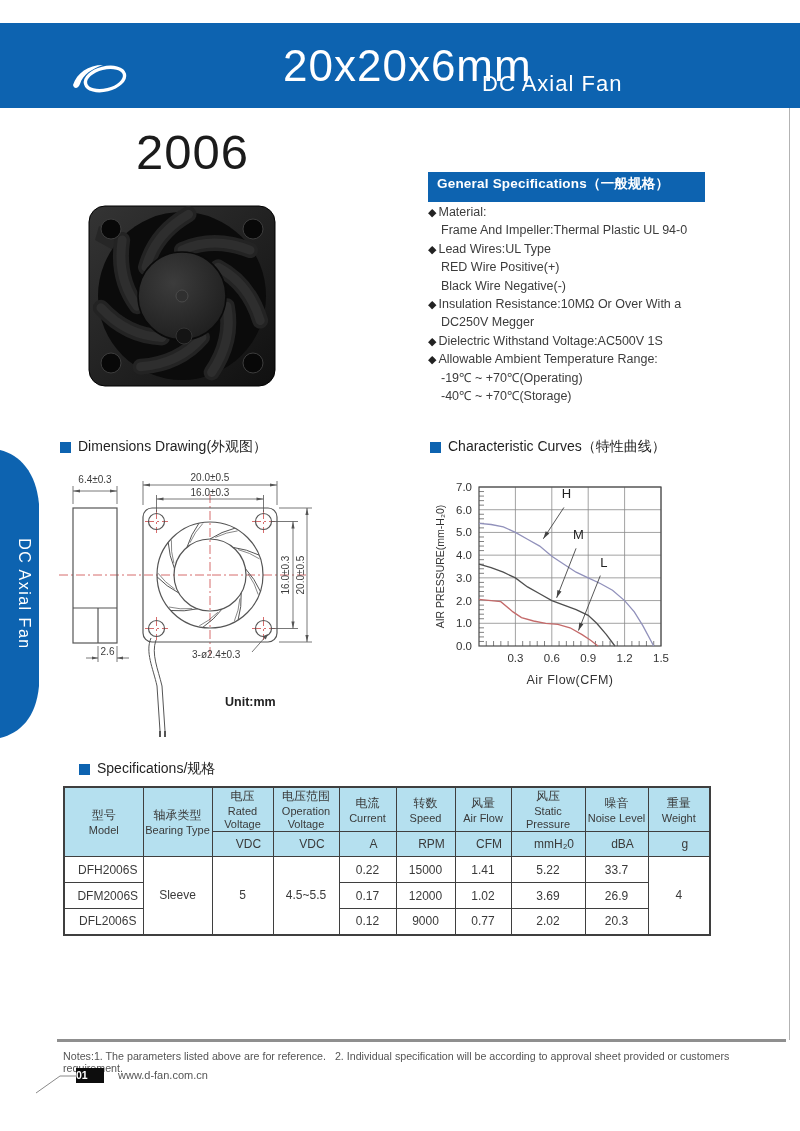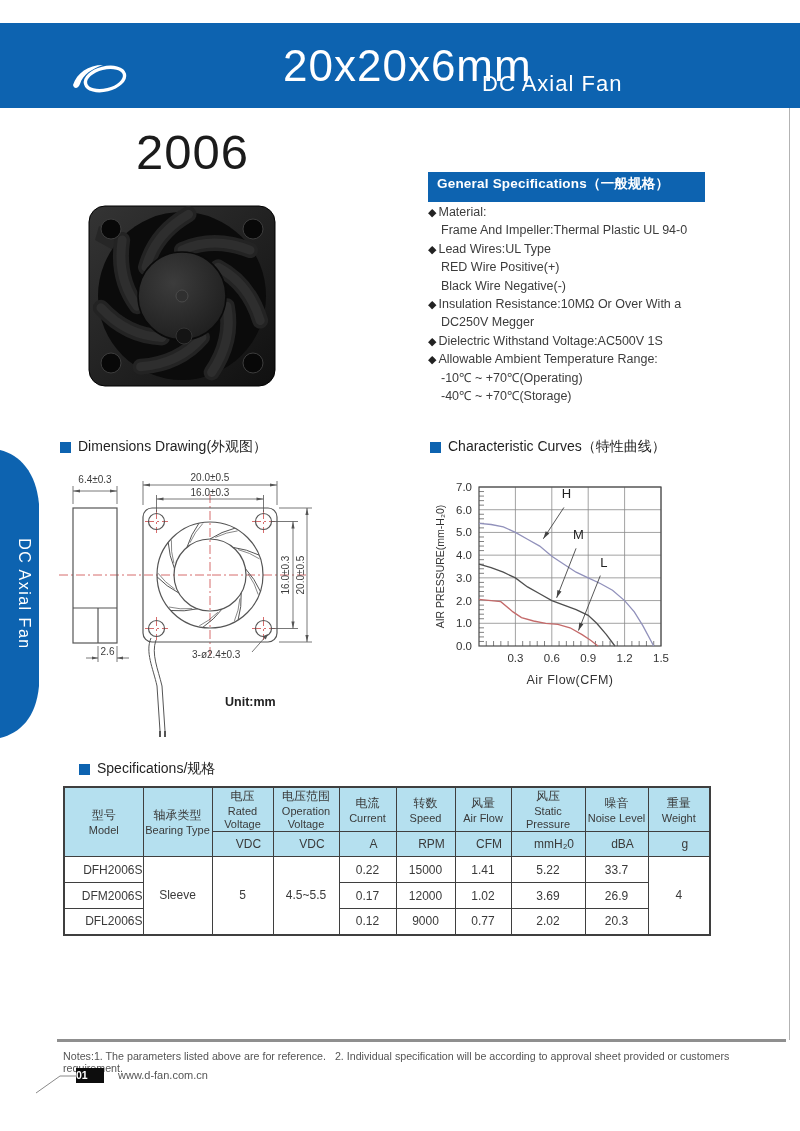--- a/index.html
+++ b/index.html
@@ -51,21 +51,21 @@
 
   
   .spec-table { position:absolute; left:63px; top:786px; border-collapse:collapse; table-layout:fixed; }
   .spec-table td { border:1px solid #3f3f3f; text-align:center; vertical-align:middle; color:#3a3a3a; }
   .spec-table { border:2px solid #3f3f3f; }
   .spec-table .hd { background:#b5e0ef; }
   .spec-table .cn { font-size:12px; }
   .spec-table .en { font-size:11px; line-height:13px; }
   .spec-table .unit-row td { height:25px; font-size:12px; background:#b5e0ef;padding-left:12px; }
   .spec-table .data-row td { height:26px; font-size:12px; }
-  .spec-table .model-cell { text-align:right; padding-left:8px; }
+  .spec-table .model-cell { text-align:center; padding-left:8px; }
   .spec-table .h1 td { height:44px; }
 
   .notes { position:absolute; left:63px; top:1050px; width:715px; font-size:10.7px; color:#555; white-space:pre-wrap; }
   .foot-rule { position:absolute; left:57px; top:1039px; width:729px; height:3px; background:#8f8f8f; }
   .page-badge { position:absolute; left:76px; top:1068px; width:28px; height:15px; background:#0d0d0d; color:#fff; font-size:10.5px; font-weight:bold; text-align:left; line-height:15px; }
   .website { position:absolute; left:118px; top:1069px; font-size:11px; color:#555; }
   .corner-leader { position:absolute; left:34px; top:1066px; }
 </style>
 </head>
 <body>
@@ -133,21 +133,21 @@
   <div class="gs-list">
       <div class="spec-line"><span class="diamond">◆</span><span>Material:</span></div>
       <div class="spec-line cont"><span>Frame And Impeller:Thermal Plastic UL 94-0</span></div>
       <div class="spec-line"><span class="diamond">◆</span><span>Lead Wires:UL Type</span></div>
       <div class="spec-line cont"><span>RED Wire Positive(+)</span></div>
       <div class="spec-line cont"><span>Black Wire Negative(-)</span></div>
       <div class="spec-line"><span class="diamond">◆</span><span>Insulation Resistance:10MΩ Or Over With a</span></div>
       <div class="spec-line cont"><span>DC250V Megger</span></div>
       <div class="spec-line"><span class="diamond">◆</span><span>Dielectric Withstand Voltage:AC500V 1S</span></div>
       <div class="spec-line"><span class="diamond">◆</span><span>Allowable Ambient Temperature Range:</span></div>
-      <div class="spec-line cont"><span>-10℃ ~ +70℃(Operating)</span></div>
+      <div class="spec-line cont"><span>-19℃ ~ +70℃(Operating)</span></div>
       <div class="spec-line cont"><span>-40℃ ~ +70℃(Storage)</span></div>
     </div>
 
   <div class="sec-title t-dims">
     <span class="sq"></span>
     <span>Dimensions Drawing(外观图）</span>
   </div>
   <div class="sec-title t-curves">
     <span class="sq"></span>
     <span>Characteristic Curves（特性曲线）</span>

